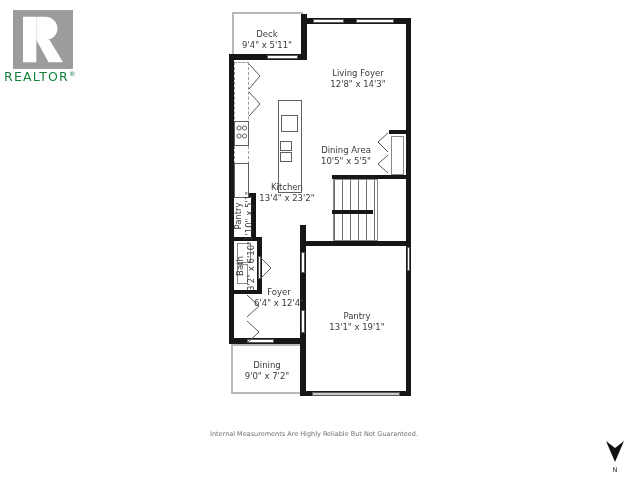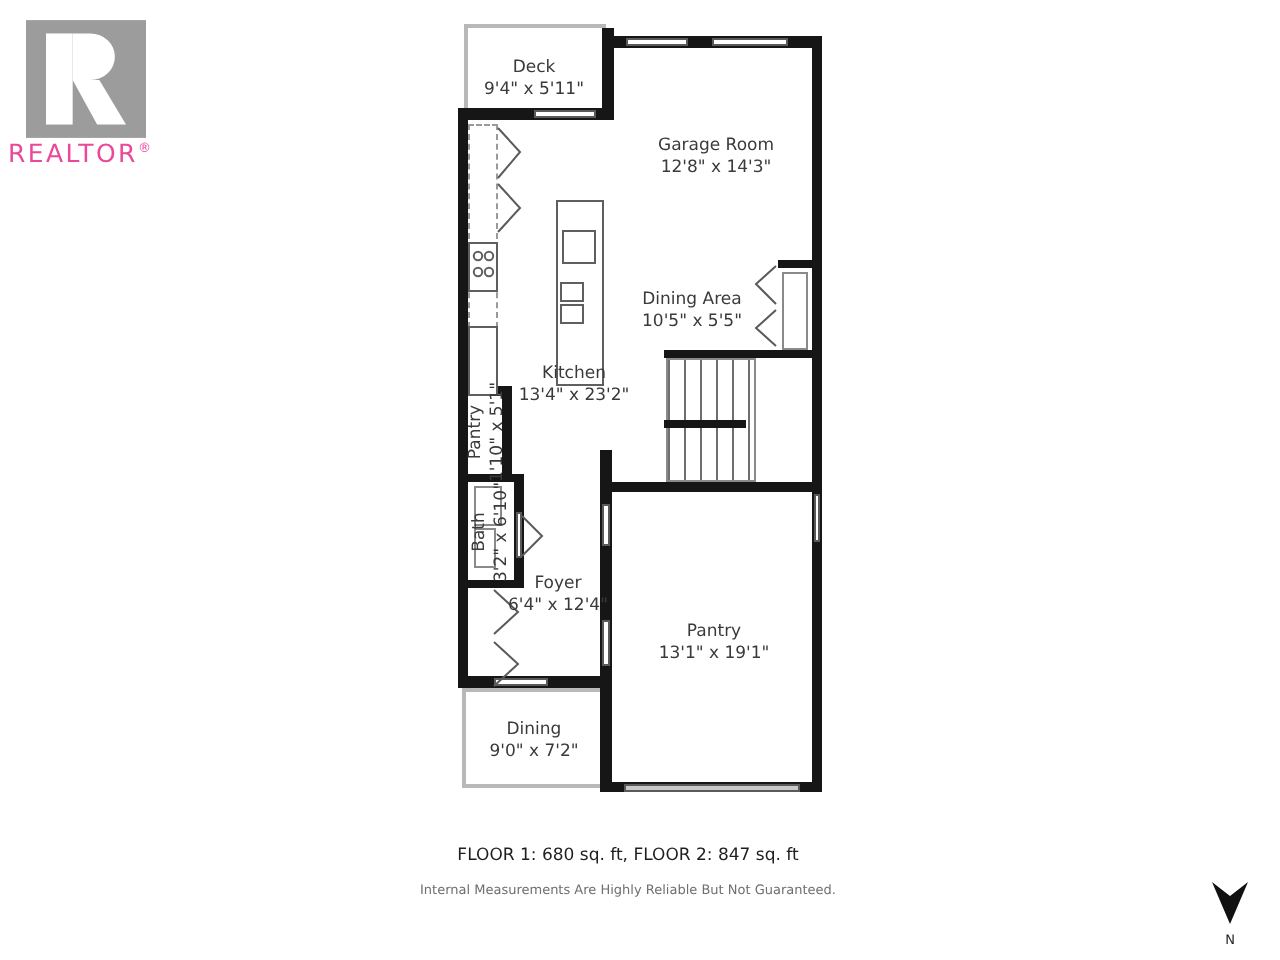--- a/index.html
+++ b/index.html
@@ -13,21 +13,21 @@
   .fixture.dashed{border:1px dashed #9a9a9a;}
   .fixture.lt{border-color:#8a8a8a;}
   .treads{position:absolute;border:1px solid #8a8a8a;box-sizing:border-box;
           background:repeating-linear-gradient(90deg,#6f6f6f 0 1px,#ffffff 1px 8px);}
   .label{position:absolute;transform:translate(-50%,-50%);text-align:center;color:#3a3a3a;
          font-size:8.5px;line-height:1.3;white-space:nowrap;}
   .label.vert{transform:translate(-50%,-50%) rotate(-90deg);}
   .chev{position:absolute;}
   .chev polyline{fill:none;stroke:#5a5a5a;stroke-width:1;}
   #logo{position:absolute;left:13px;top:10px;width:60px;}
-  #logo-text{position:absolute;left:4px;top:69px;width:80px;color:#ec4899;font-size:12.5px;
+  #logo-text{position:absolute;left:4px;top:69px;width:80px;color:#15803d;font-size:12.5px;
              letter-spacing:1.2px;white-space:nowrap;}
   #logo-text sup{font-size:6.5px;letter-spacing:0;}
   #summary{position:absolute;left:314px;top:423px;transform:translateX(-50%);
            text-align:center;color:#1e1e1e;white-space:nowrap;}
   #summary .t{font-size:10.5px;font-weight:bold;margin-bottom:2px;}
   #summary .l{font-size:8.5px;line-height:1.35;}
   #summary .d{font-size:6.5px;color:#6f6f6f;margin-top:7px;}
   #north{position:absolute;left:604px;top:439px;width:22px;text-align:center;}
   #north .n{font-size:6.5px;color:#1e1e1e;line-height:1;margin-top:0px;}
 </style>
@@ -117,21 +117,21 @@
     </svg>
   <svg class="chev" style="left:377px;top:154px" width="12" height="20" viewBox="0 0 12 20">
       <polyline points="11,1 1,10 11,19"></polyline>
     </svg>
 
   <div class="label" style="left:267px;top:40px">
     <div>Deck</div>
     <div>9'4" x 5'11"</div>
   </div>
   <div class="label" style="left:358px;top:79px">
-    <div>Garage Room</div>
+    <div>Living Foyer</div>
     <div>12'8" x 14'3"</div>
   </div>
   <div class="label" style="left:346px;top:156px">
     <div>Dining Area</div>
     <div>10'5" x 5'5"</div>
   </div>
   <div class="label" style="left:287px;top:193px">
     <div>Kitchen</div>
     <div>13'4" x 23'2"</div>
   </div>
@@ -150,21 +150,20 @@
   <div class="label" style="left:357px;top:322px">
     <div>Pantry</div>
     <div>13'1" x 19'1"</div>
   </div>
   <div class="label" style="left:267px;top:371px">
     <div>Dining</div>
     <div>9'0" x 7'2"</div>
   </div>
 
   <div id="summary">
-    <div class="l">FLOOR 1: 680 sq. ft, FLOOR 2: 847 sq. ft</div>
     <div class="d">Internal Measurements Are Highly Reliable But Not Guaranteed.</div>
   </div>
 
   <div id="north">
     <svg width="22" height="24" viewBox="0 0 22 24">
       <polygon points="11,23 2,2 11,9 20,2" fill="#111111"></polygon>
     </svg>
     <div class="n">N</div>
   </div>
 

